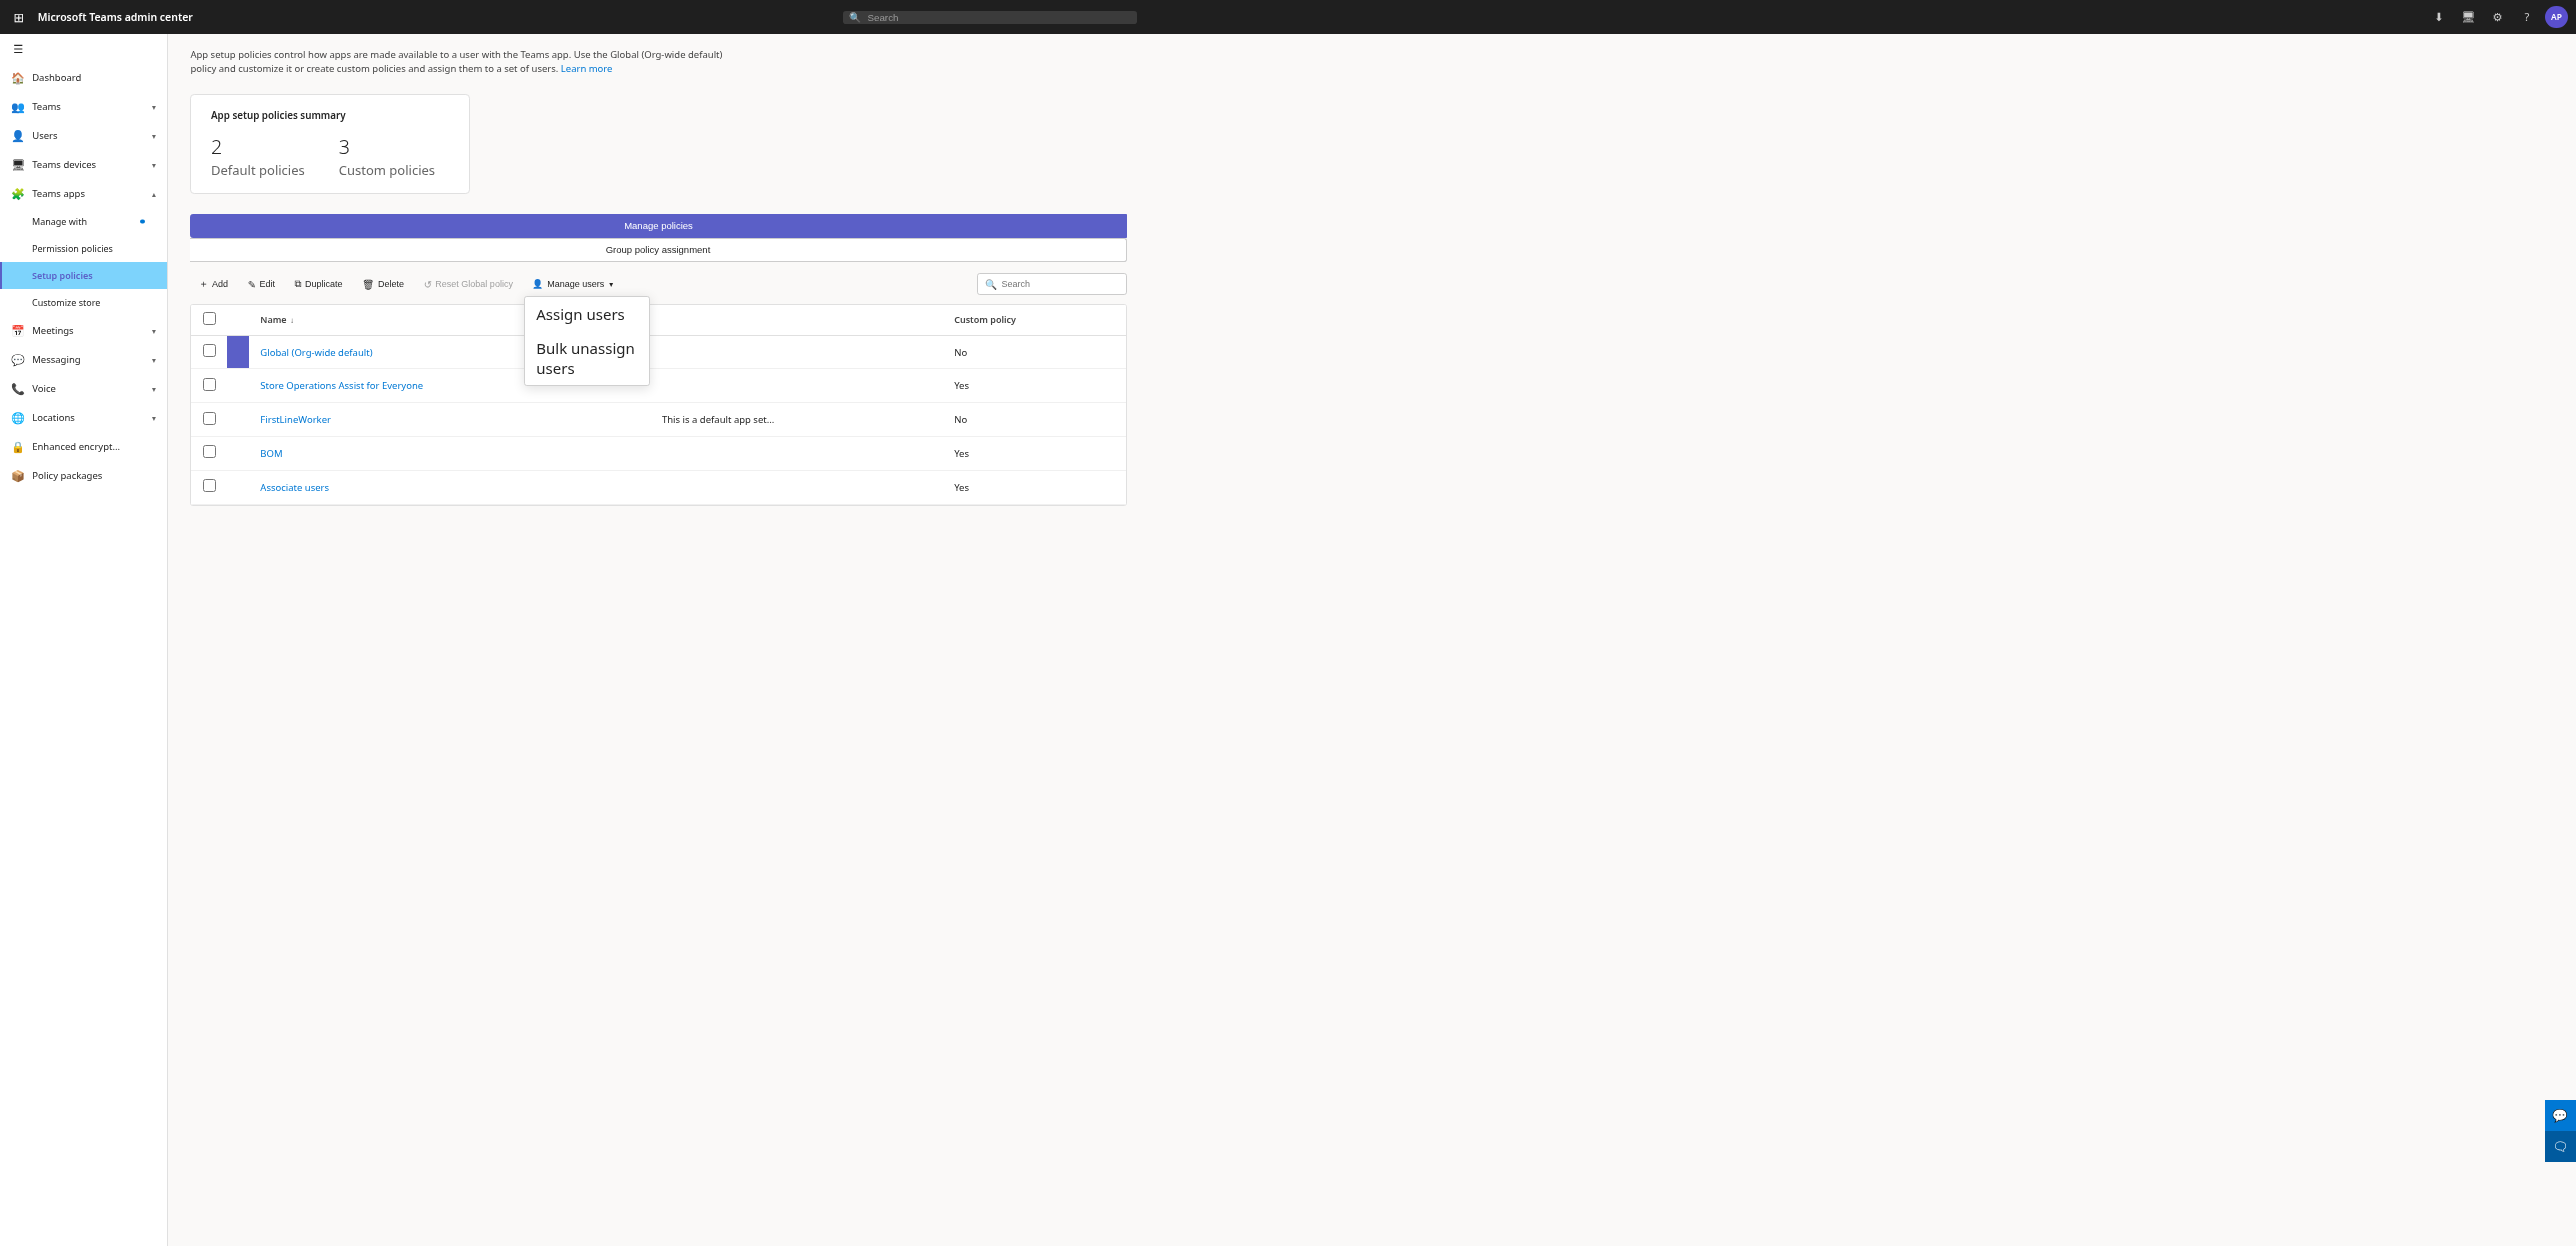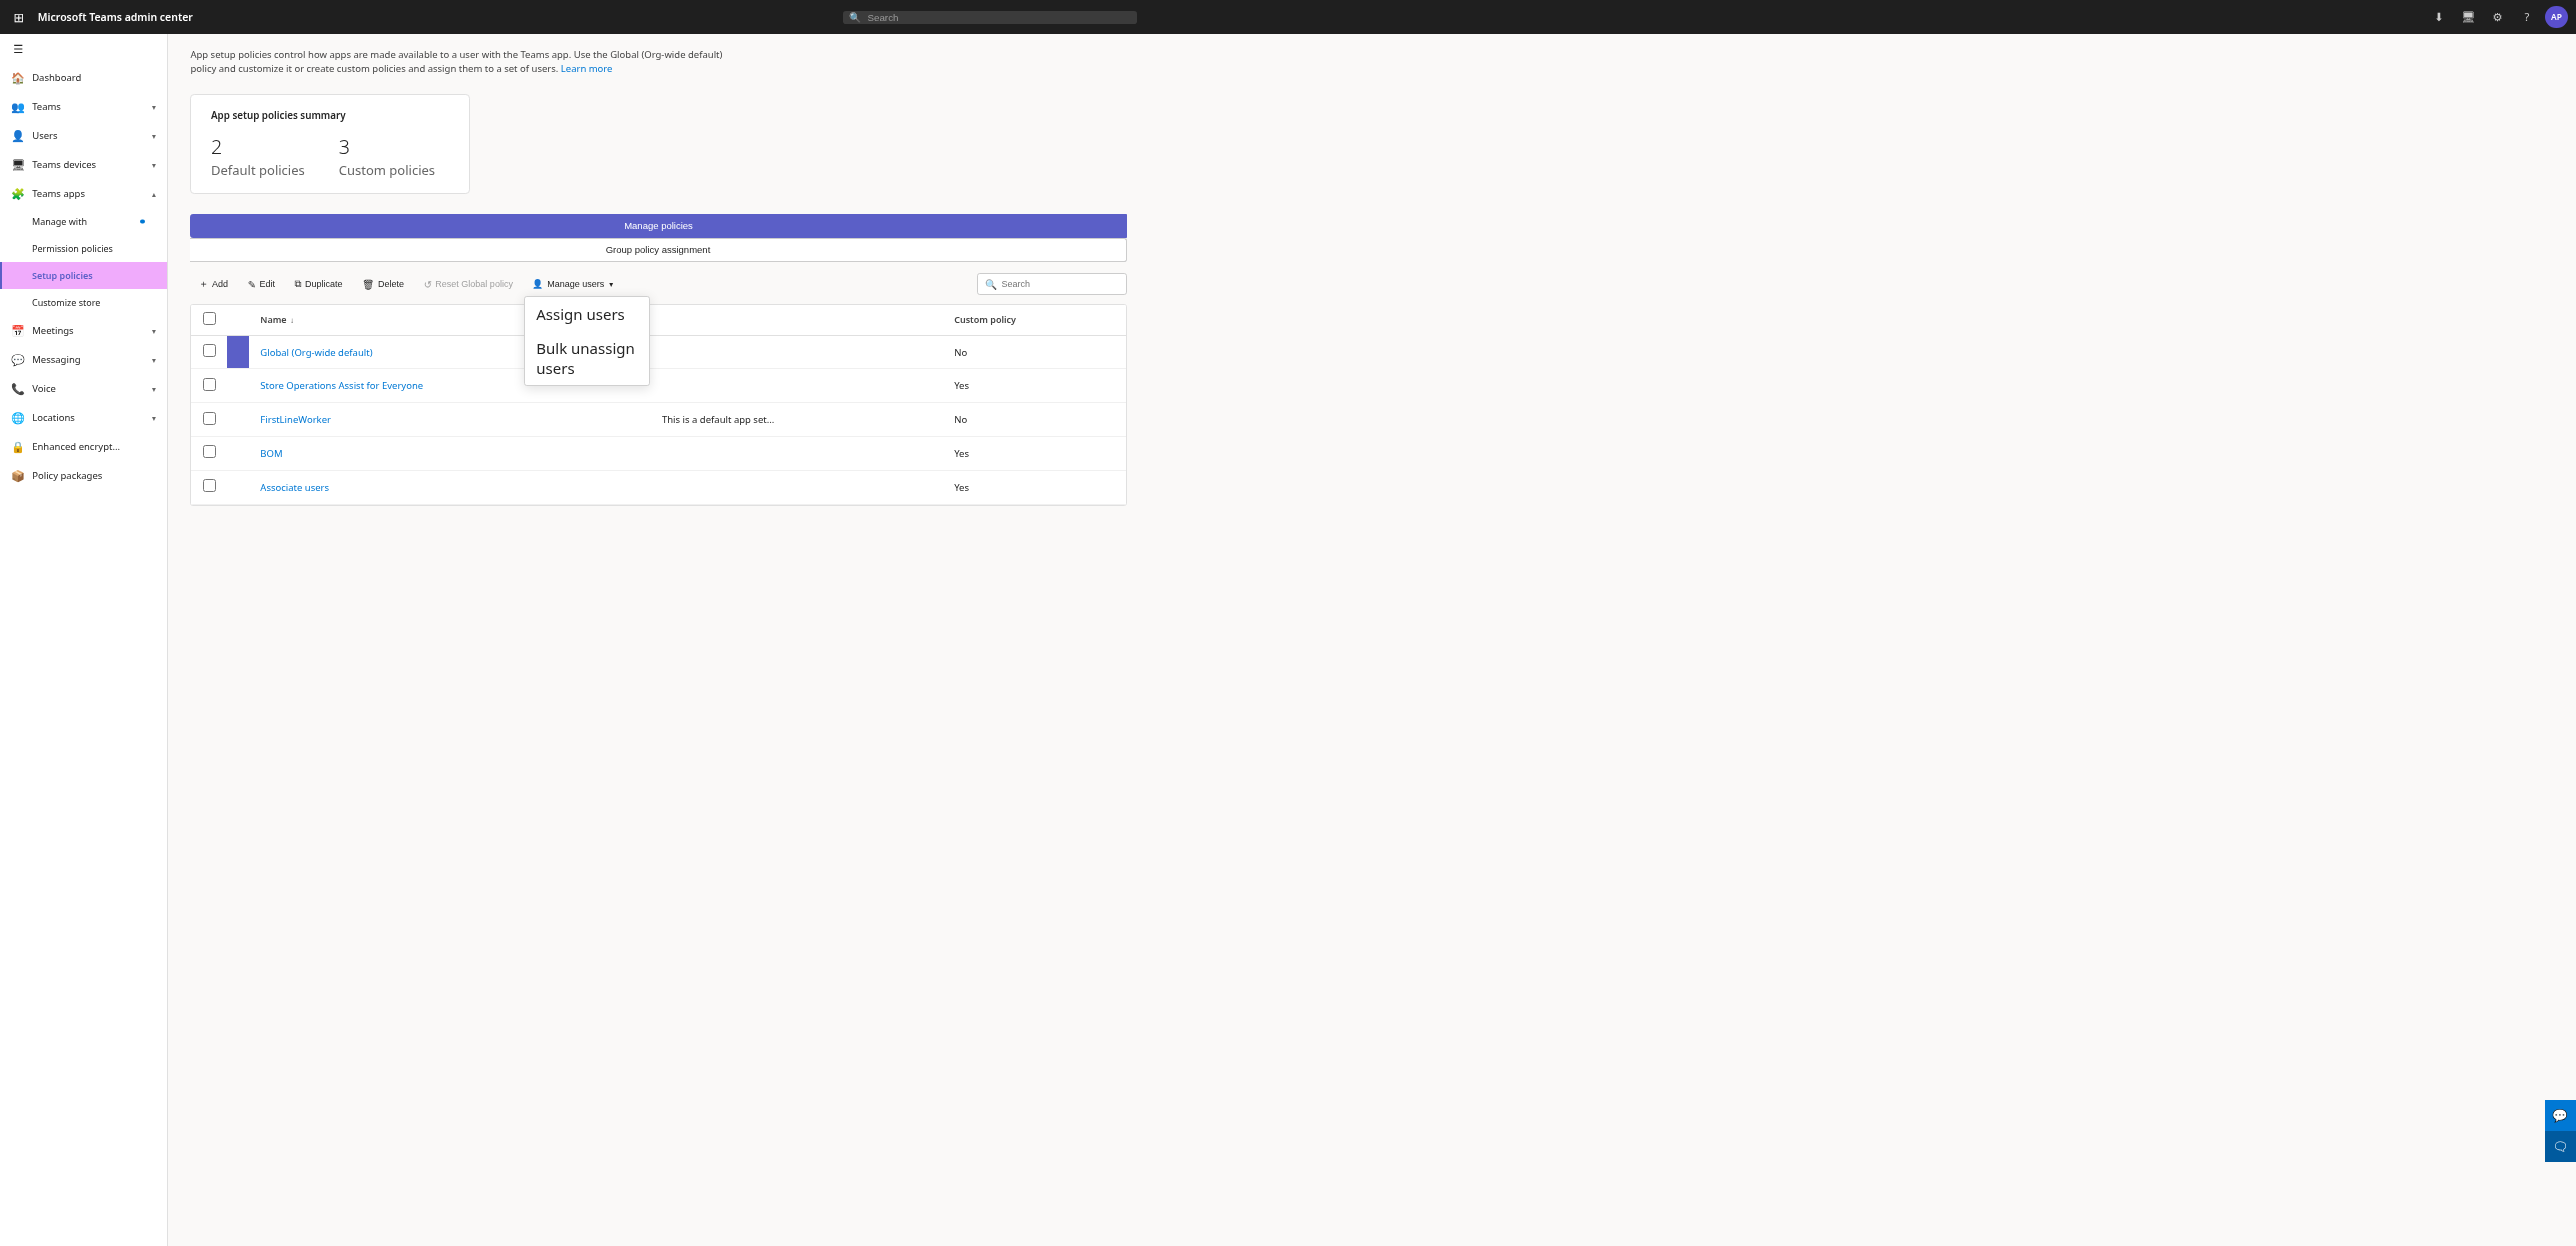--- a/index.html
+++ b/index.html
@@ -59,21 +59,21 @@
     
     .sidebar {
       width: 168px; background: #fff; border-right: 0.7px solid #e0e0e0;
       overflow-y: auto; flex-shrink: 0;
     }
     .sidebar-item {
       display: flex; align-items: center; padding: 7px 11.2px;
       cursor: pointer; gap: 7px; font-size: 9.5px; color: #252525;
       position: relative;
     }
-    .sidebar-item.active { color: #5b5fc7; font-weight: 600; border-left: 2.1px solid #5b5fc7; padding-left: 9px; background: #f0abfc; }
+    .sidebar-item.active { color: #5b5fc7; font-weight: 600; border-left: 2.1px solid #5b5fc7; padding-left: 9px; background: #7dd3fc; }
     .sidebar-item .item-icon { font-size: 11.2px; width: 14px; text-align: center; flex-shrink: 0; }
     .sidebar-item .item-label { flex: 1; }
     .sidebar-item .chevron { font-size: 7.7px; color: #666; }
     .sidebar-item .dot {
       width: 4.9px; height: 4.9px; border-radius: 50%; background: #0078d4;
       position: absolute; right: 22.4px; top: 50%; transform: translateY(-50%);
     }
     .sidebar-sub { padding-left: 0; }
     .sidebar-sub .sidebar-item { padding-left: 32px; font-size: 9px; }
     .sidebar-sub .sidebar-item.active { padding-left: 30px; }

